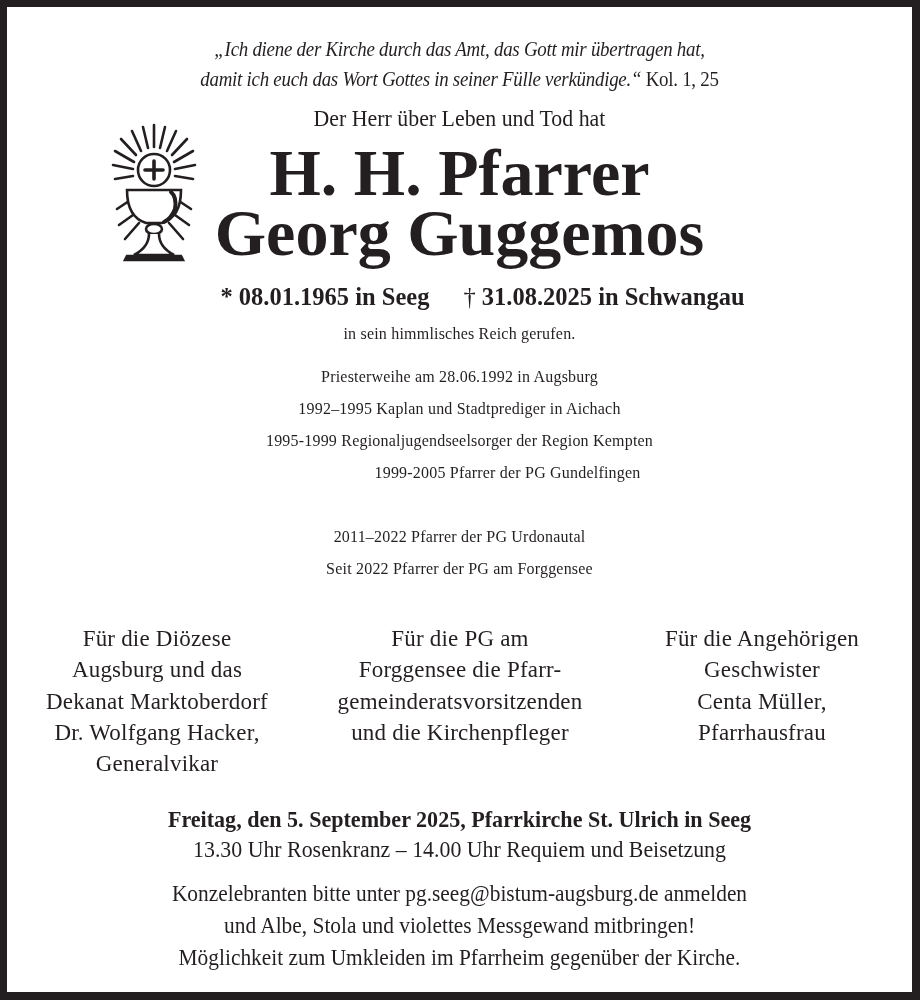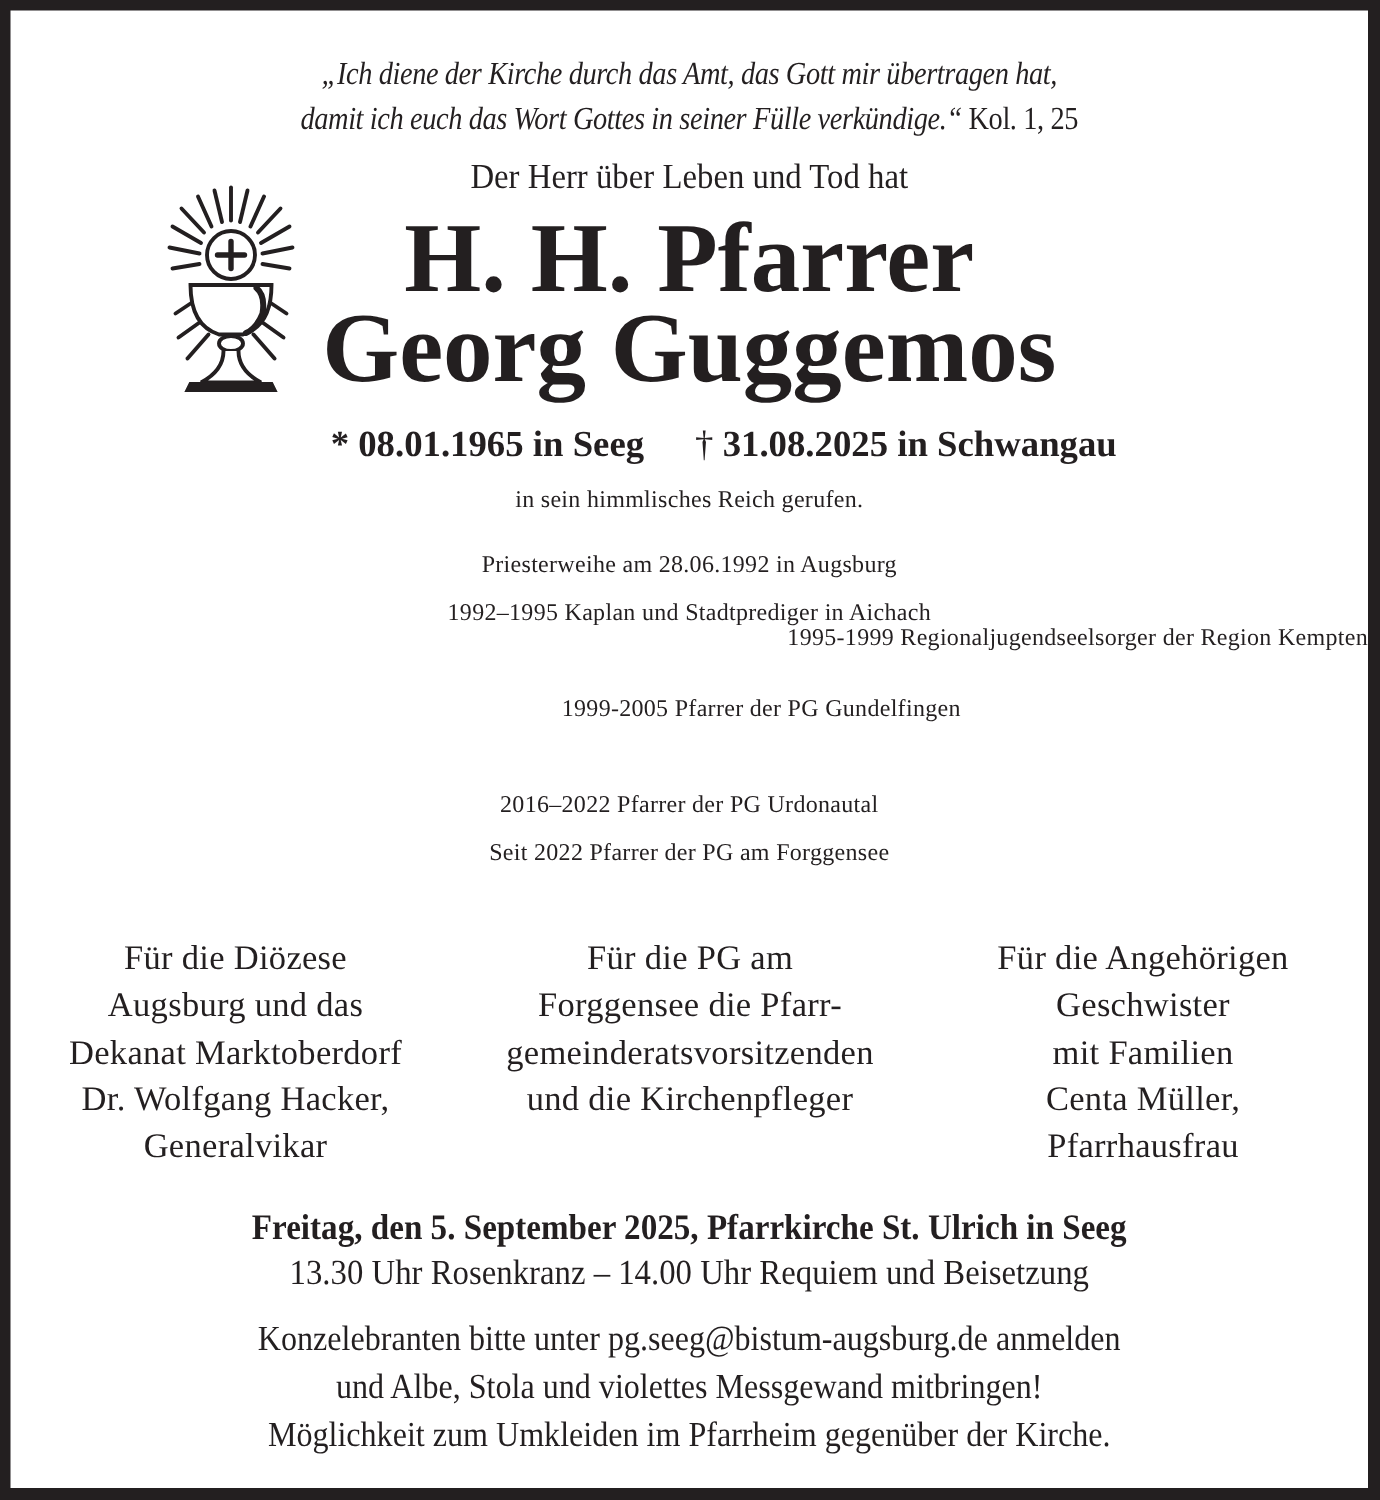--- a/index.html
+++ b/index.html
@@ -86,42 +86,41 @@
   <div class="line name" style="top:196px;">Georg Guggemos</div>
 
   <div class="line dates" style="top:276px;">
     <span>* 08.01.1965 in Seeg</span><span style="display:inline-block;width:34px;"></span><span class="dagger">†</span><span> 31.08.2025 in Schwangau</span>
   </div>
 
   <div class="line bio" style="top:318px;">in sein himmlisches Reich gerufen.</div>
 
   <div class="line bio" style="top:361px;">Priesterweihe am 28.06.1992 in Augsburg</div>
   <div class="line bio" style="top:393px;">1992–1995 Kaplan und Stadtprediger in Aichach</div>
-  <div class="line bio" style="top:410px;text-align:right;">1995-1999 Regionaljugendseelsorger der Region Kempten</div>
+  <div class="line bio" style="top:425px;">1995-1999 Regionaljugendseelsorger der Region Kempten</div>
   <div class="line bio" style="top:457px;margin-left:48px;">1999-2005 Pfarrer der PG Gundelfingen</div>
-  <div class="line bio" style="top:521px;">2016–2022 Pfarrer der PG Urdonautal</div>
+  <div class="line bio" style="top:521px;">2011–2022 Pfarrer der PG Urdonautal</div>
   <div class="line bio" style="top:553px;">Seit 2022 Pfarrer der PG am Forggensee</div>
 
   <div class="col" style="left:0px; width:300px;">
     <div>Für die Diözese</div>
     <div>Augsburg und das</div>
     <div>Dekanat Marktoberdorf</div>
     <div>Dr. Wolfgang Hacker,</div>
     <div>Generalvikar</div>
   </div>
   <div class="col" style="left:303px; width:300px;">
     <div>Für die PG am</div>
     <div>Forggensee die Pfarr-</div>
     <div>gemeinderatsvorsitzenden</div>
     <div>und die Kirchenpfleger</div>
   </div>
   <div class="col" style="left:605px; width:300px;">
     <div>Für die Angehörigen</div>
     <div>Geschwister</div>
-    <div>mit Familien</div>
     <div>Centa Müller,</div>
     <div>Pfarrhausfrau</div>
   </div>
 
   <div class="line service-title" style="top:799px;">Freitag, den 5. September 2025, Pfarrkirche St. Ulrich in Seeg</div>
   <div class="line service-time" style="top:829px;">13.30 Uhr Rosenkranz – 14.00 Uhr Requiem und Beisetzung</div>
 
   <div class="line note" style="top:873px;">
     <span>Konzelebranten bitte unter </span><span>pg.seeg@bistum-augsburg.de</span><span> anmelden</span>
   </div>

